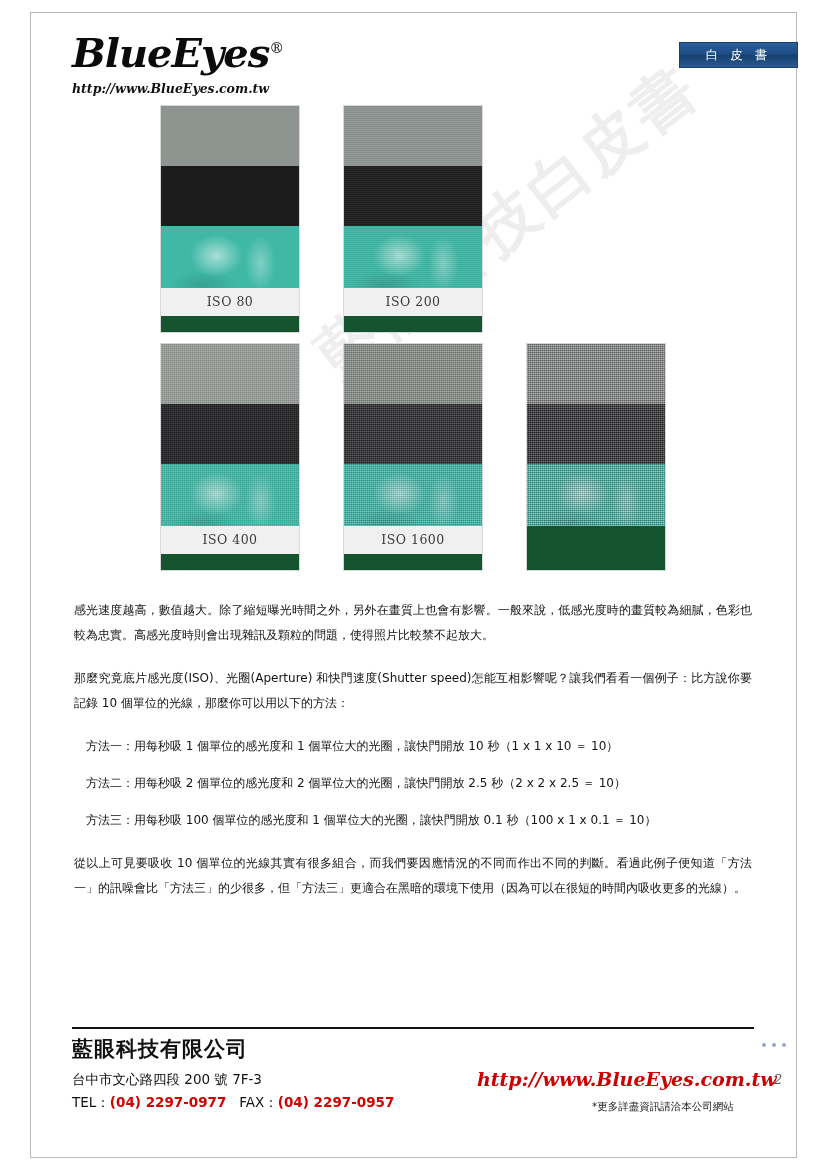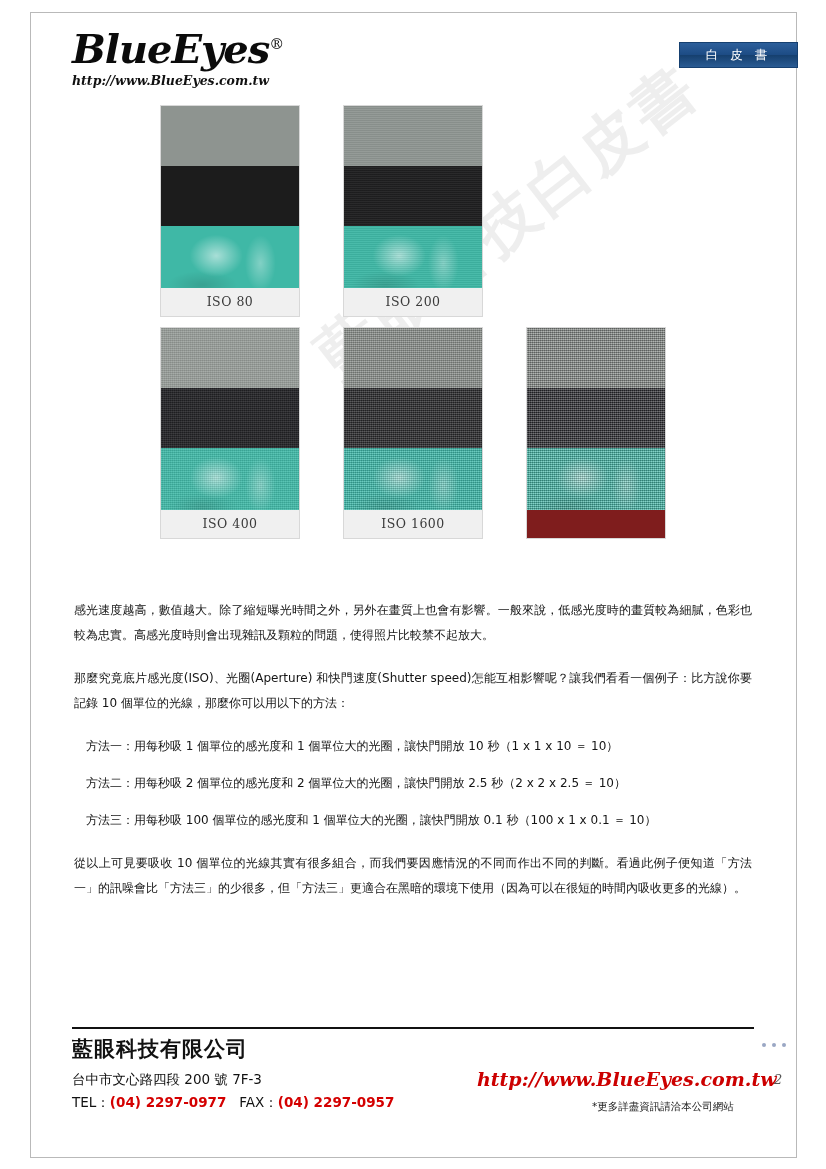--- a/index.html
+++ b/index.html
@@ -40,21 +40,21 @@
     top: 22px;
     width: 300px;
   }
   .logo-text {
     font-family: "DejaVu Serif", serif;
     font-weight: bold;
     font-style: italic;
     font-size: 40px;
     letter-spacing: -1px;
     color: #0b0b0b;
-    line-height: 44px;
+    line-height: 52px;
     white-space: nowrap;
   }
   .logo-reg {
     font-size: 15px;
     vertical-align: super;
     font-style: normal;
     font-weight: normal;
   }
   .logo-url {
     font-family: "DejaVu Serif", serif;
@@ -104,23 +104,23 @@
     top: 105px;
     width: 520px;
   }
   .sample-row {
     display: flex;
     gap: 43px;
     margin-bottom: 10px;
   }
   .sample {
     width: 138px;
-    background: #7f1d1d;
+    background: #14532d;
     border: 1px solid #d8d8d8;
-    padding-bottom: 0;
+    padding-bottom: 16px;
   }
   .sample-img {
     width: 138px;
     height: 182px;
     position: relative;
     overflow: hidden;
   }
   .band-top {
     position: absolute; left: 0; top: 0; width: 100%; height: 33%;
   }

